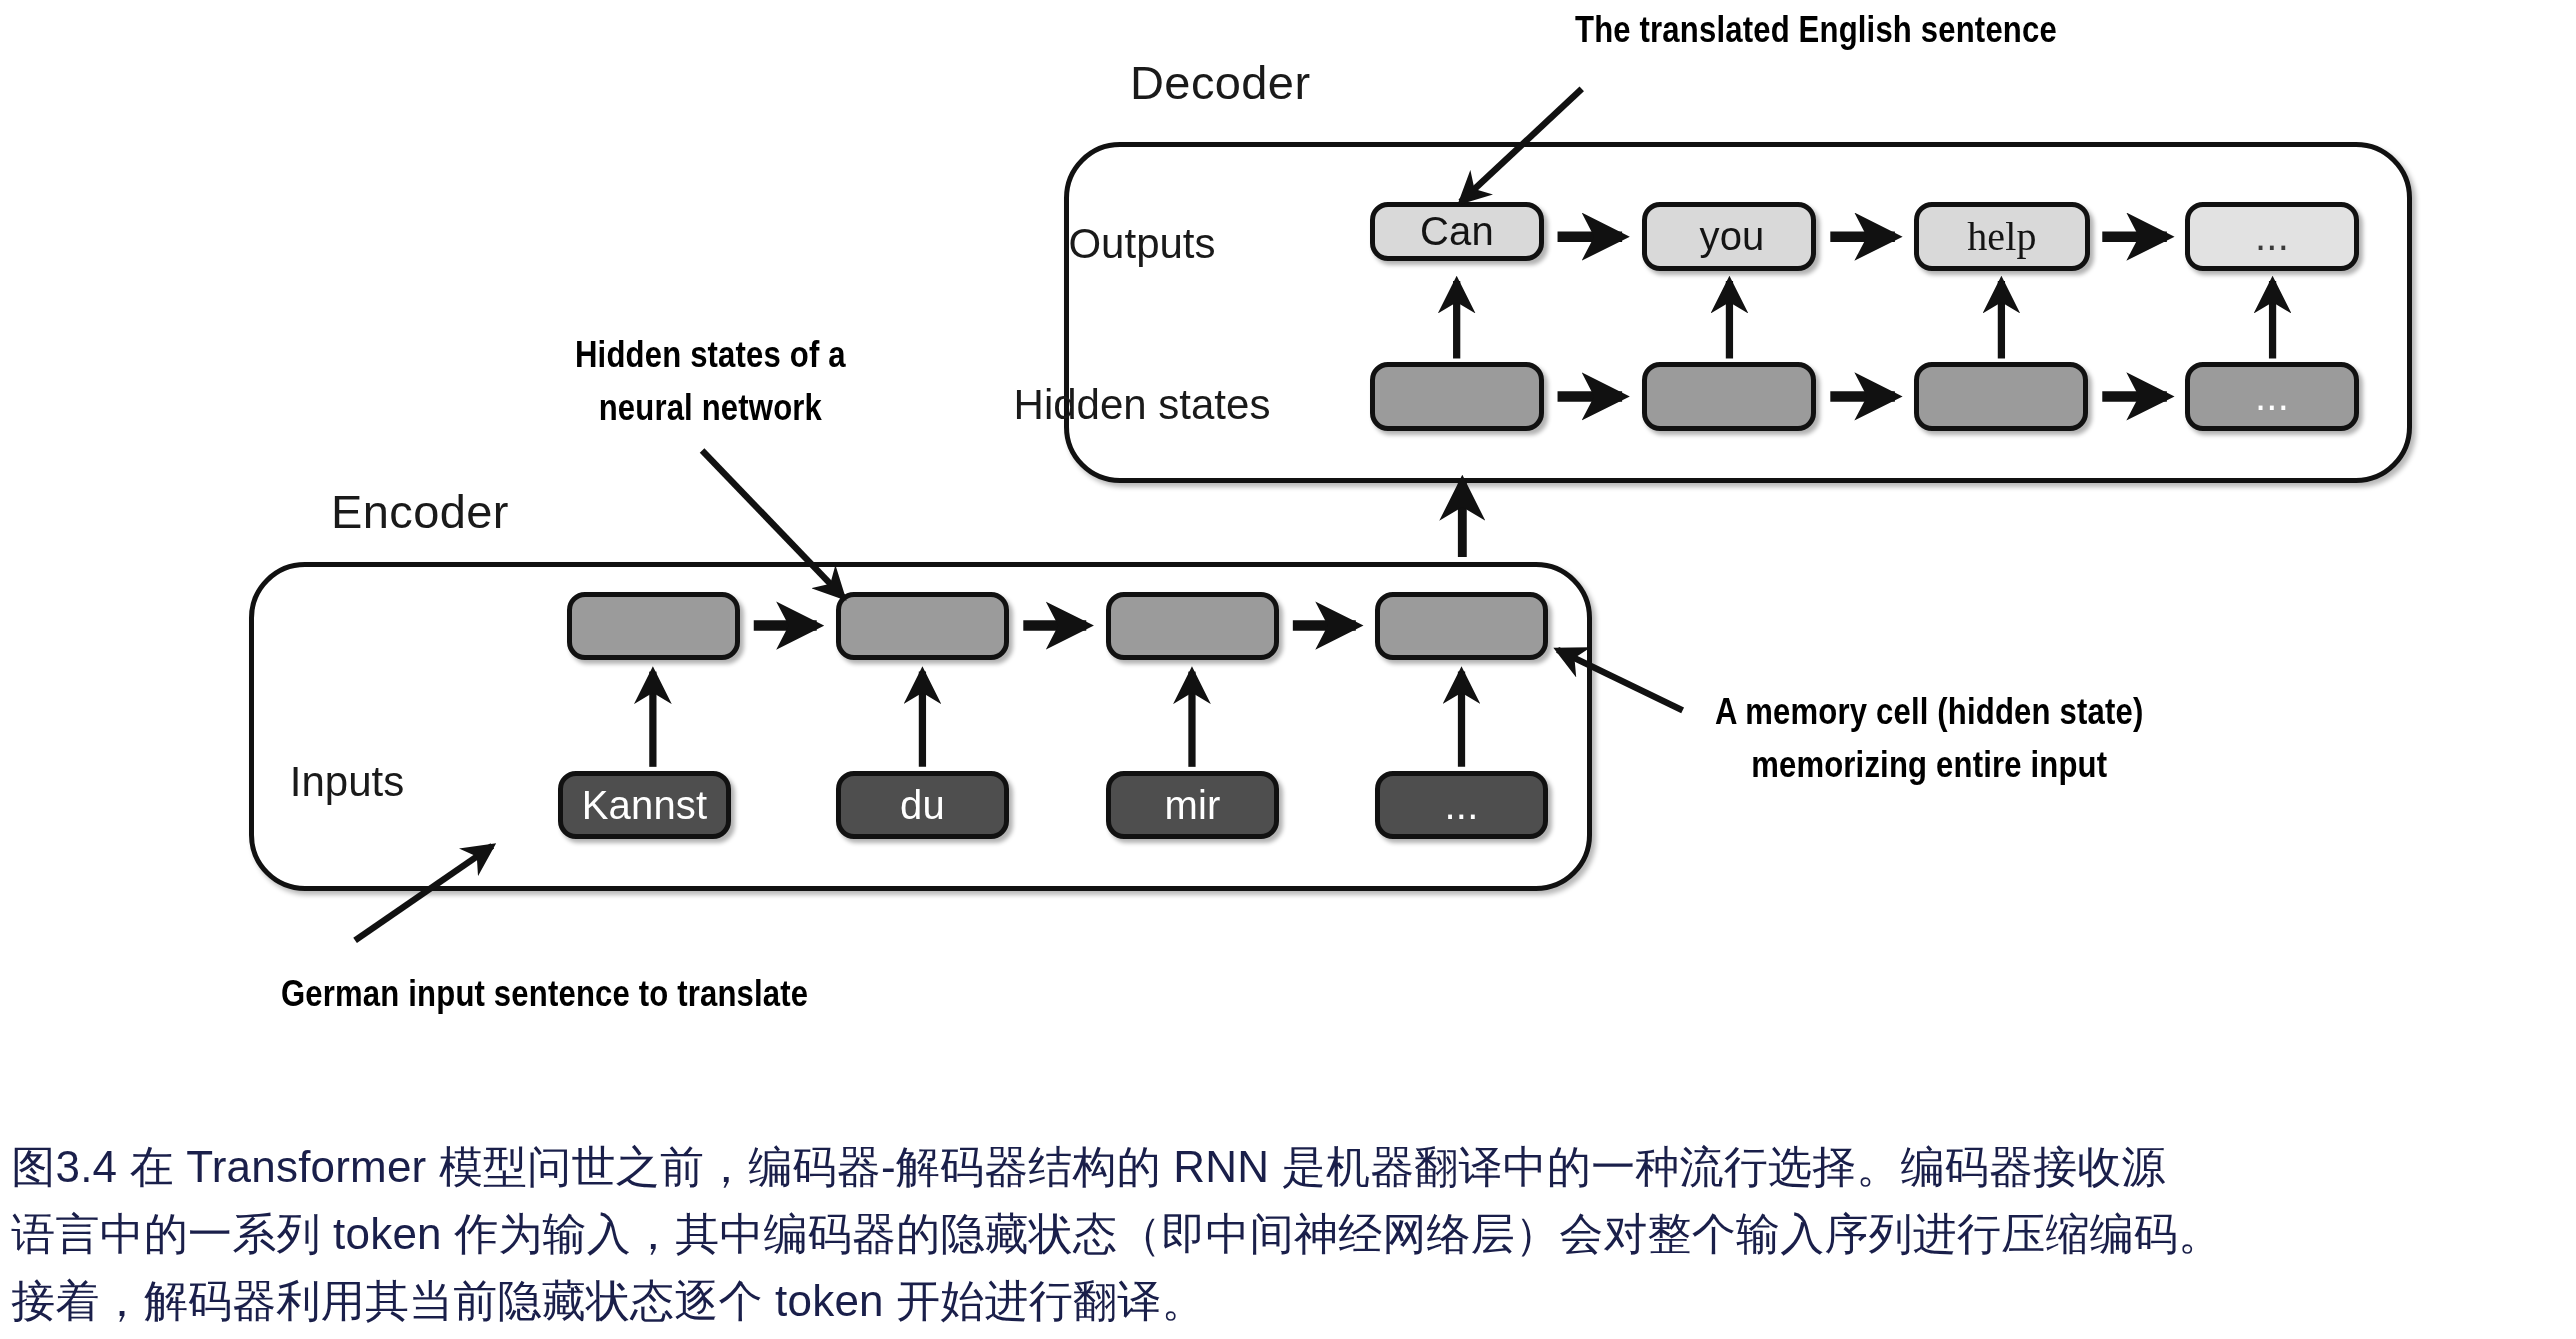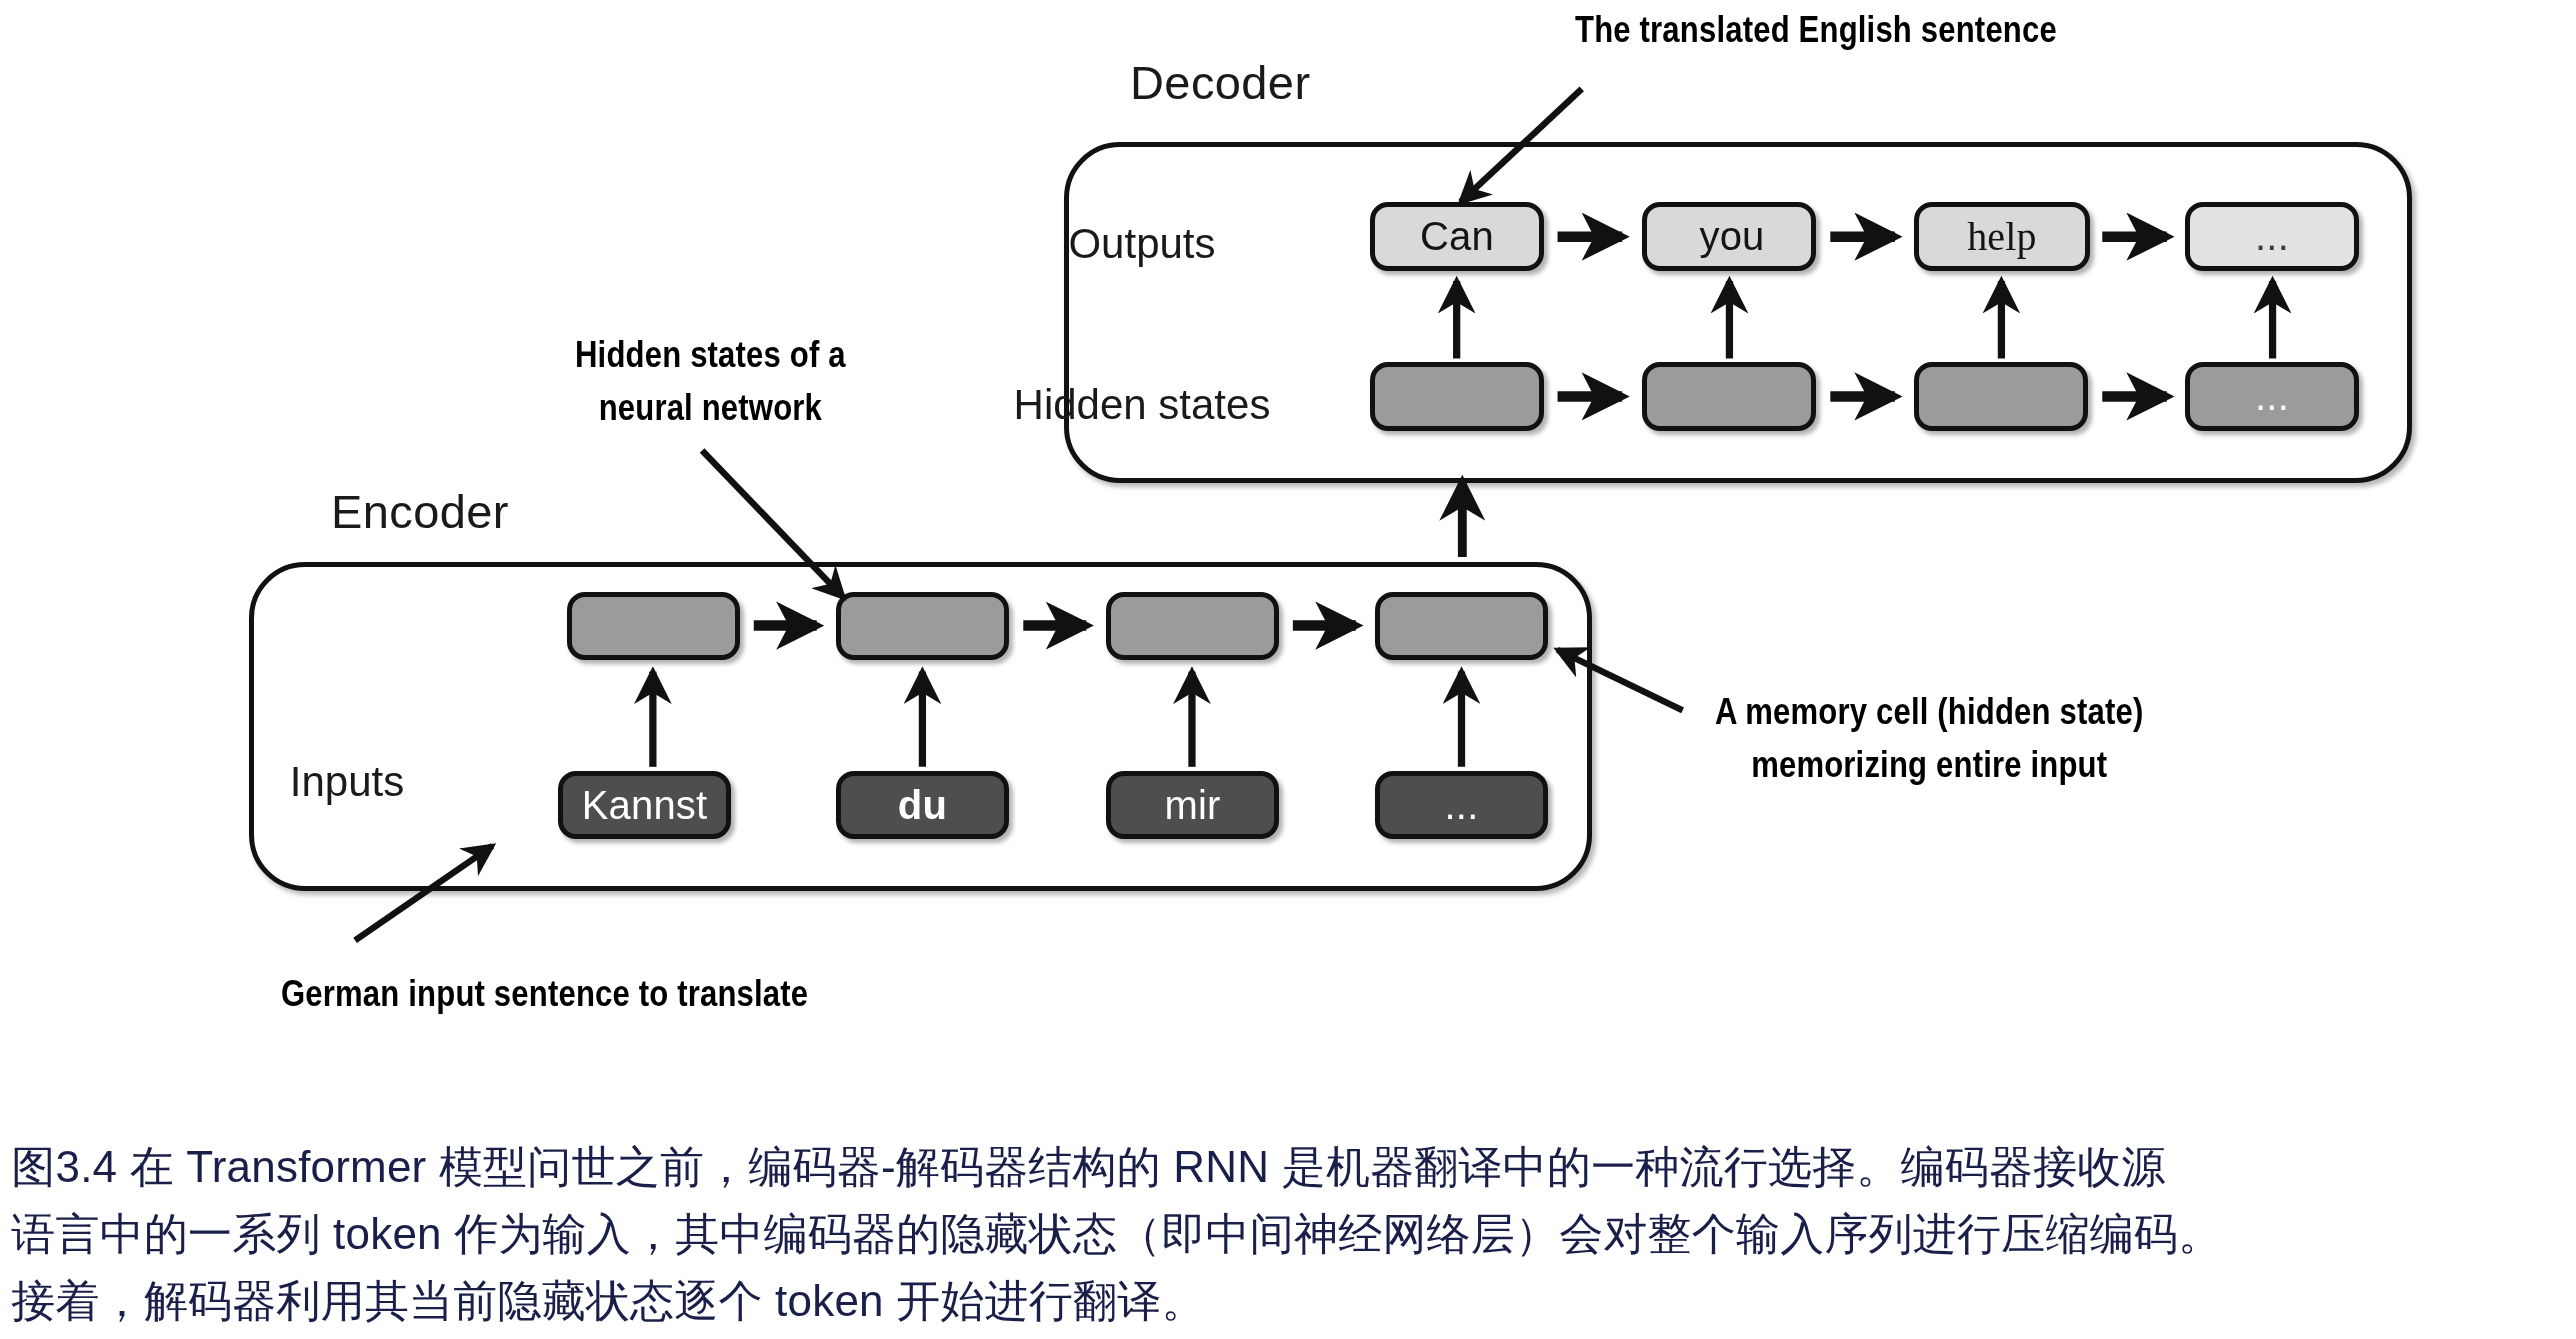--- a/index.html
+++ b/index.html
@@ -77,21 +77,21 @@
 <div id="stage">
 
   <div id="decoder-box" class="container-box"></div>
 
   <div id="decoder-title" class="section-title">Decoder</div>
 
   <div id="outputs-label" class="row-label">Outputs</div>
 
   <div id="hiddenstates-label" class="row-label">Hidden states</div>
 
-  <div class="cell output-cell" style="left:1370px;top:202px;width:174px;height:69px;">Can</div>
+  <div class="cell output-cell" style="left:1370px;top:202px;width:174px;height:59px;">Can</div>
   <div class="cell output-cell" style="left:1642px;top:202px;width:174px;height:69px;padding-left:6px;">you</div>
   <div class="cell output-cell" style="left:1914px;top:202px;width:176px;height:69px;font-family:Liberation Serif, serif;">help</div>
   <div class="cell output-cell faint" style="left:2185px;top:202px;width:174px;height:69px;">...</div>
 
   <div class="cell hidden-cell" style="left:1370px;top:362px;width:174px;height:69px;"></div>
   <div class="cell hidden-cell" style="left:1642px;top:362px;width:174px;height:69px;"></div>
   <div class="cell hidden-cell" style="left:1914px;top:362px;width:174px;height:69px;"></div>
   <div class="cell hidden-cell" style="left:2185px;top:362px;width:174px;height:69px;">...</div>
 
   <div id="encoder-box" class="container-box"></div>
@@ -99,21 +99,21 @@
   <div id="encoder-title" class="section-title">Encoder</div>
 
   <div id="inputs-label" class="row-label">Inputs</div>
 
   <div class="cell hidden-cell" style="left:567px;top:592px;width:173px;height:68px;"></div>
   <div class="cell hidden-cell" style="left:836px;top:592px;width:173px;height:68px;"></div>
   <div class="cell hidden-cell" style="left:1106px;top:592px;width:173px;height:68px;"></div>
   <div class="cell hidden-cell" style="left:1375px;top:592px;width:173px;height:68px;"></div>
 
   <div class="cell input-cell" style="left:558px;top:771px;width:173px;height:68px;">Kannst</div>
-  <div class="cell input-cell" style="left:836px;top:771px;width:173px;height:68px;font-weight:bold;">du</div>
+  <div class="cell input-cell" style="left:836px;top:771px;width:173px;height:68px;">du</div>
   <div class="cell input-cell" style="left:1106px;top:771px;width:173px;height:68px;text-align:right;">mir</div>
   <div class="cell input-cell" style="left:1375px;top:771px;width:173px;height:68px;">...</div>
 
   <svg id="arrows" viewBox="0 0 3192 1660" xmlns="http://www.w3.org/2000/svg">
     <defs>
       <marker id="fat" viewBox="0 0 10 10" refX="8.4" refY="5" markerWidth="4.6" markerHeight="4.6" orient="auto-start-reverse">
         <path d="M 0 0 L 10 5 L 0 10 L 2.6 5 z" fill="#111"></path>
       </marker>
       <marker id="thin" viewBox="0 0 10 10" refX="8.6" refY="5" markerWidth="5.2" markerHeight="5.2" orient="auto-start-reverse">
         <path d="M 0 0 L 10 5 L 0 10 L 3 5 z" fill="#111"></path>

